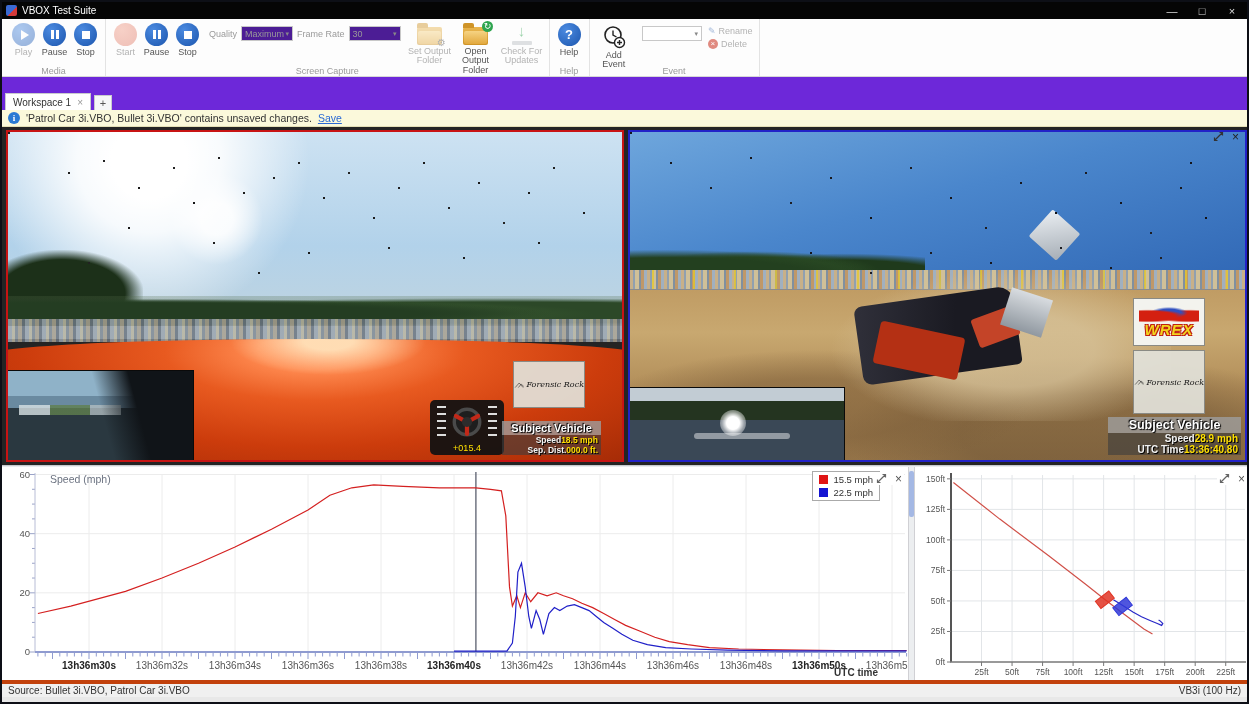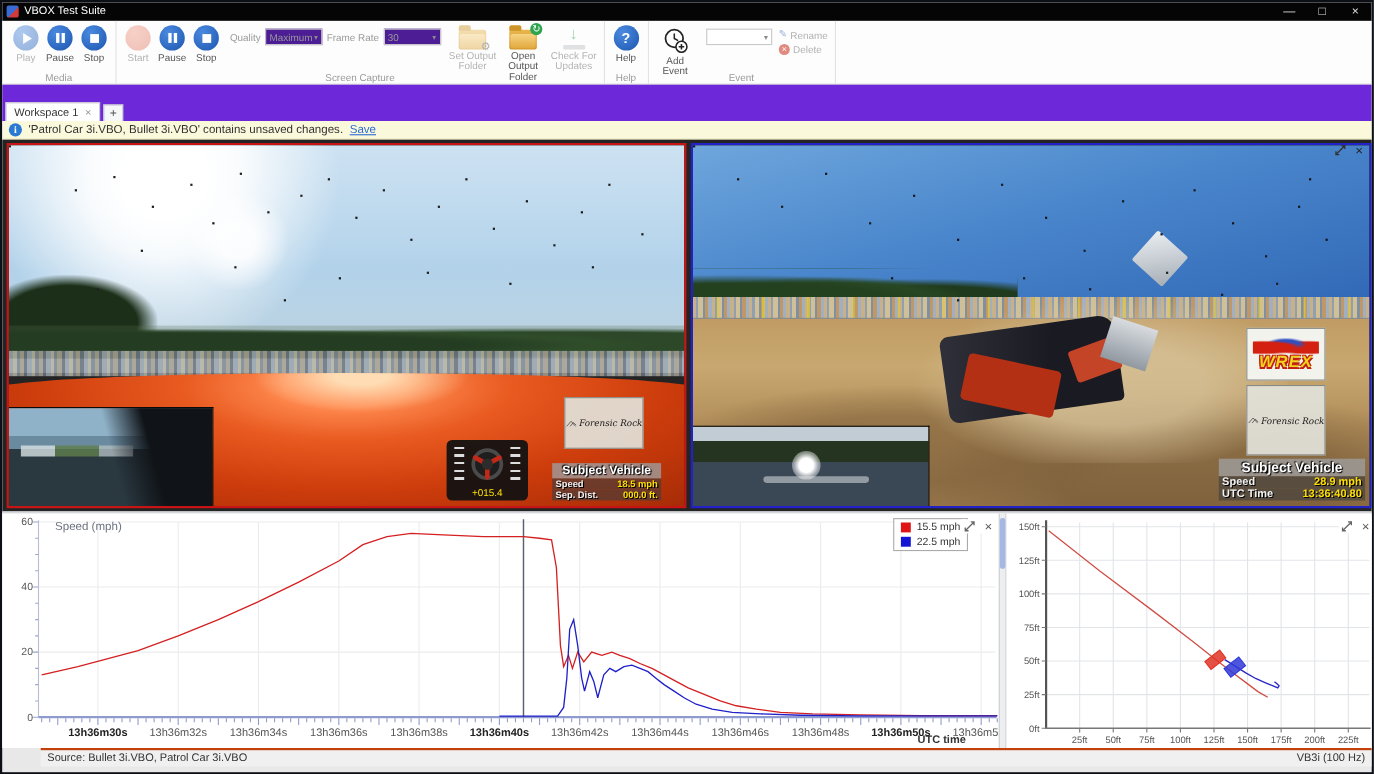--- a/index.html
+++ b/index.html
@@ -90,42 +90,42 @@
     470px 50px #191919,495px 90px #222,520px 60px #1b1b1b,545px 35px #202020,120px 95px #1a1a1a,
     205px 110px #1d1d1d,300px 120px #191919,380px 115px #202020,455px 125px #1b1b1b,530px 110px #1d1d1d,
     575px 80px #1a1a1a,80px 130px #222,250px 140px #1c1c1c;}
   .lv-inset{left:0;bottom:0;width:186px;height:90px;border-right:1px solid #0a0a0a;border-top:1px solid #0a0a0a;
     background:linear-gradient(180deg,#8fb2c8 0 28%,#6a8aa0 28% 42%,#2a3840 42% 100%);}
   .lv-inset::after{content:"";position:absolute;right:0;top:0;width:58%;height:100%;
     background:linear-gradient(255deg,#101418 0 50%,rgba(16,20,24,0) 78%);}
   .lv-inset::before{content:"";position:absolute;left:6%;top:38%;width:55%;height:12%;
     background:linear-gradient(90deg,#d8e2e4 0 30%,#60804e 30% 70%,#b0bcc0 70% 100%);opacity:.8;}
   
-  .gauge{right:142px;bottom:5px;width:74px;height:55px;background:rgba(18,18,18,.94);border-radius:5px;
+  .gauge{right:118px;bottom:5px;width:74px;height:55px;background:rgba(18,18,18,.94);border-radius:5px;
     display:flex;flex-wrap:wrap;align-items:center;justify-content:center;gap:4px;padding-top:3px;}
   .tickcol{width:9px;height:32px;background:repeating-linear-gradient(180deg,#ddd 0 2px,transparent 2px 7px);}
   .gauge .val{width:100%;text-align:center;color:#ffe000;font-size:9px;line-height:9px;margin-top:-3px;}
   
   .frock{background:rgba(226,226,218,.92);border:1px solid #8a8a84;display:flex;align-items:center;justify-content:center;gap:1px;}
   .frock .ftxt{font-family:"DejaVu Serif",serif;font-style:italic;font-size:8px;color:#151515;white-space:nowrap;}
   .frock.lft{right:37px;bottom:52px;width:72px;height:47px;}
   .frock.rgt{right:40px;top:218px;width:72px;height:64px;}
   .wrex{right:40px;top:166px;width:72px;height:48px;background:#f3f3ee;border:1px solid #8a8a84;
     display:flex;flex-direction:column;align-items:center;justify-content:center;}
   .wrex .cars{width:85%;height:15px;background:
     radial-gradient(ellipse at 15% 60%,#d42010 0 38%,transparent 52%),
     radial-gradient(ellipse at 50% 38%,#3050c0 0 28%,transparent 44%),
     radial-gradient(ellipse at 83% 60%,#d42010 0 38%,transparent 52%);}
   .wrex .wtxt{font-weight:bold;font-style:italic;font-size:15px;line-height:15px;color:#f2d41e;letter-spacing:1px;
     text-shadow:-1px -1px 0 #c02010,1px -1px 0 #c02010,-1px 1px 0 #c02010,1px 1px 0 #c02010;}
   
   .sv{position:absolute;}
   .sv .hd{background:rgba(158,158,158,.8);color:#fff;font-weight:bold;text-align:center;
     text-shadow:1px 1px 1px #000,-1px -1px 1px #000;}
-  .sv .row{display:flex;justify-content:space-between;background:rgba(62,62,62,.62);color:#f2f2f2;
+  .sv .row{display:flex;justify-content:flex-end;background:rgba(62,62,62,.62);color:#f2f2f2;
     font-weight:bold;text-shadow:1px 1px 0 #000;padding:0 3px;}
   .sv .row .v{color:#ffdf00;}
   .sv.lft{right:21px;bottom:5px;width:99px;font-size:8.5px;}
   .sv.lft .hd{font-size:11px;line-height:14px;}
   .sv.rgt{right:4px;bottom:5px;width:133px;font-size:10px;}
   .sv.rgt .hd{font-size:12.5px;line-height:16px;}
   
   .rv-sky{inset:0 0 52% 0;background:linear-gradient(165deg,#6ea6dc 0%,#4a86cc 45%,#2f66b4 100%);}
   .rv-trees{left:0;top:34%;width:48%;height:14%;background:
     radial-gradient(ellipse at 12% 70%,#23401f 0 40%,transparent 58%),
@@ -167,21 +167,21 @@
   .cpanel.rgt{left:913px;width:336px;}
   .vsplit{position:absolute;left:906px;top:1px;width:7px;height:213px;background:#eceef0;border-left:1px solid #d0d0d4;border-right:1px solid #d0d0d4;}
   .vthumb{position:absolute;top:4px;left:0;width:5px;height:46px;background:#a4b8e4;border-radius:2px;}
   .ctitle{position:absolute;left:48px;top:6px;font-size:10.5px;color:#6b7280;}
   .xunit{position:absolute;right:30px;bottom:2px;font-size:10px;font-weight:bold;color:#333;}
   .legend{position:absolute;right:28px;top:4px;background:#fff;border:1px solid #aaa;padding:2px 6px;display:flex;flex-direction:column;gap:2px;}
   .lrow{display:flex;align-items:center;gap:5px;font-size:9.5px;color:#333;}
   .lsw{width:9px;height:9px;display:inline-block;}
   svg text{font-family:"Liberation Sans","DejaVu Sans",sans-serif;}
   
-  .statusbar{height:17px;background:#f0f0f0;border-top:2px solid #c2410c;display:flex;justify-content:space-between;align-items:center;padding:0 6px;font-size:10px;color:#333;margin-left:35px;}
+  .statusbar{height:17px;background:#f0f0f0;border-top:4px solid #c2410c;display:flex;justify-content:space-between;align-items:center;padding:0 6px;font-size:10px;color:#333;}
 </style>
 </head>
 <body>
 
 <div class="window">
 
   <div class="titlebar">
     <span class="appicon"></span>
     <span class="title">VBOX Test Suite</span>
     <div class="wincontrols">

